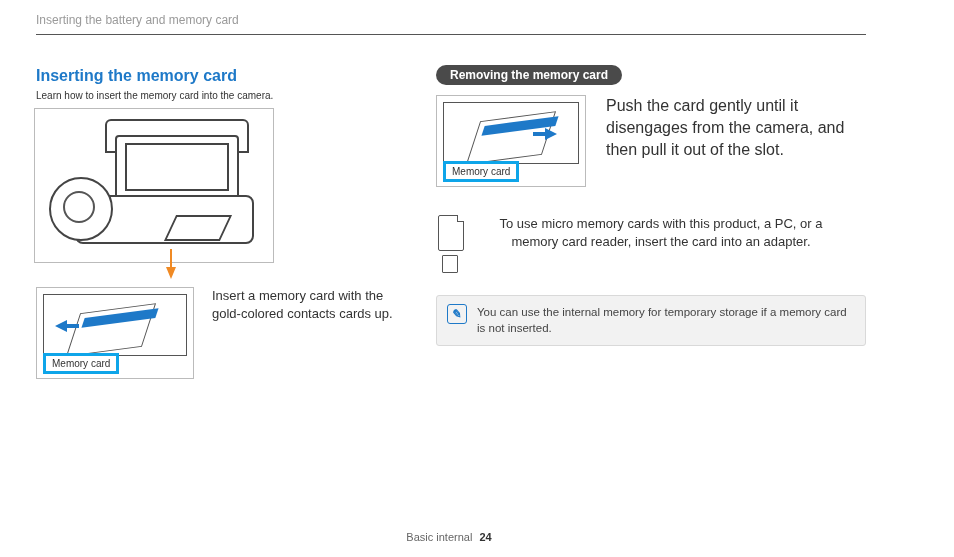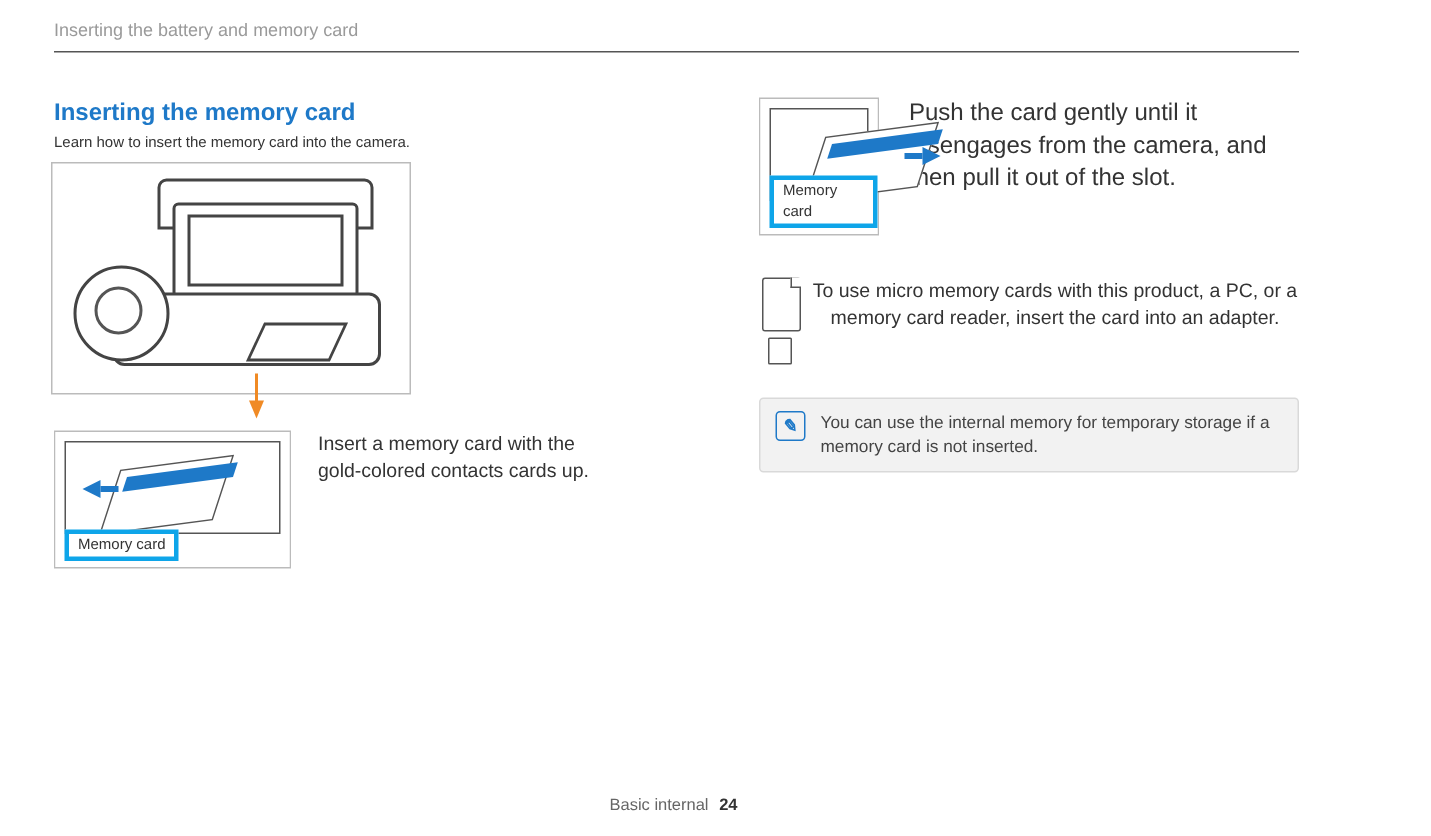--- a/index.html
+++ b/index.html
@@ -25,21 +25,20 @@
     font-size: 12px;
     padding-bottom: 6px;
   }
   .hr {
     border: 0;
     border-top: 1px solid #555;
     margin: 0 0 30px 0;
   }
   .cols {
     display: flex;
-    gap: 70px;
   }
   .col-left { width: 400px; }
   .col-right { flex: 1; }
   h2.section-title {
     color: #1e79c8;
     font-size: 16px;
     font-weight: 700;
     margin: 0 0 2px 0;
   }
   .lede {
@@ -290,20 +289,21 @@
             <div class="card-stripe"></div>
           </div>
           <div class="blue-arrow-left"></div>
           <div class="caption-bar">Memory card</div>
         </div>
         <div class="insert-text">Insert a memory card with the gold-colored contacts cards up.</div>
       </div>
     </div>
 
     <div class="col-right">
+      <div class="pill">Removing the memory card</div>
 
       <div class="row-remove">
         <div class="fig fig-slot">
           <div class="slot-bg"></div>
           <div class="slot-border"></div>
           <div class="card-svg">
             <div class="card-main"></div>
             <div class="card-stripe"></div>
           </div>
           <div class="blue-arrow-right"></div>

